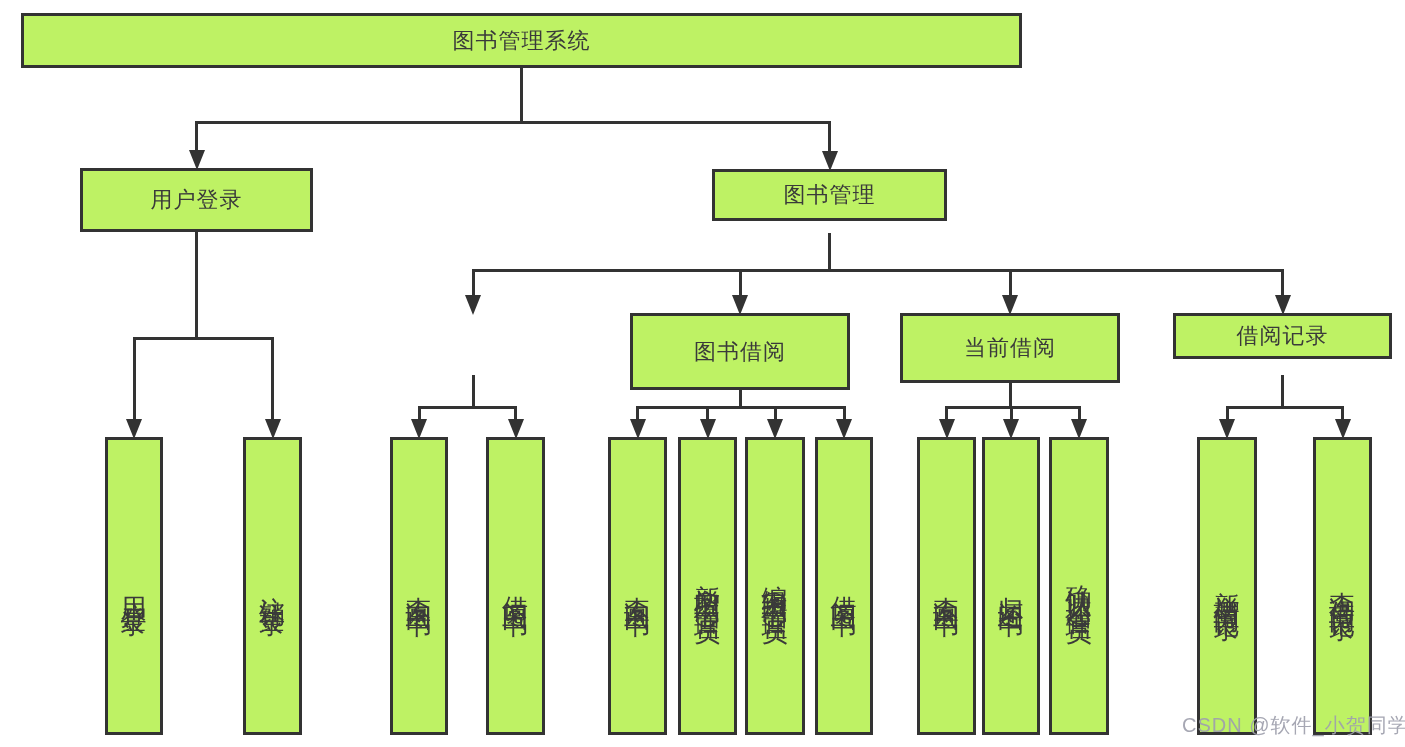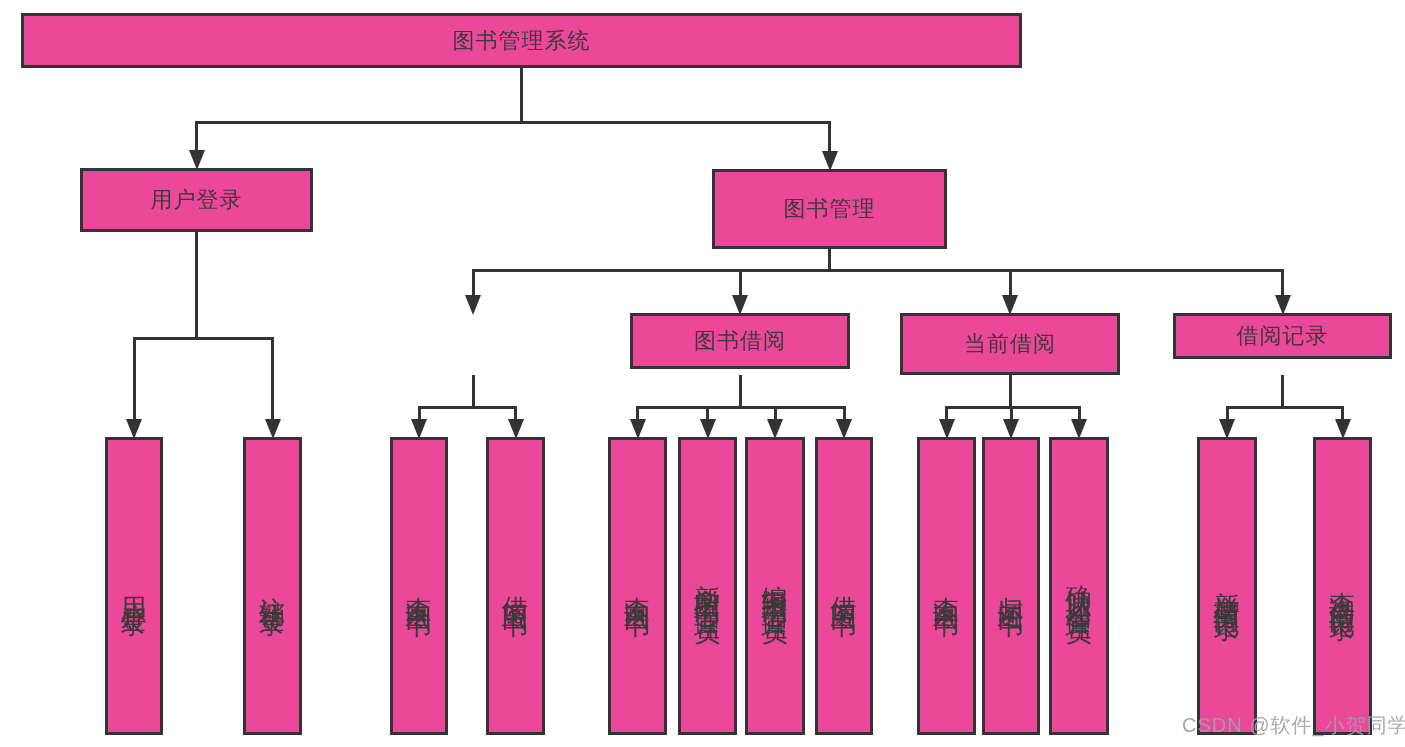--- a/index.html
+++ b/index.html
@@ -8,21 +8,21 @@
     width: 1405px;
     height: 747px;
     background: #ffffff;
     overflow: hidden;
     font-family: "Liberation Sans", "DejaVu Sans", sans-serif;
   }
   .node {
     position: absolute;
     box-sizing: border-box;
     border: 3px solid #333333;
-    background: #ec4899;
+    background: #bef264;
     display: flex;
     align-items: center;
     justify-content: center;
     color: #3a3a3a;
     font-size: 22px;
     letter-spacing: 1px;
     text-align: center;
     z-index: 2;
   }
   .node.vertical .label {
@@ -60,27 +60,27 @@
 <body>
 
 <div class="canvas">
   <div class="watermark">CSDN @软件_小贺同学</div>
 <div class="node" style="left: 21px; top: 13px; width: 1001px; height: 55px;">
       <span class="label">图书管理系统</span>
     </div>
     <div class="node" style="left: 80px; top: 168px; width: 233px; height: 64px;">
       <span class="label">用户登录</span>
     </div>
-    <div class="node" style="left: 712px; top: 169px; width: 235px; height: 80px;">
+    <div class="node" style="left: 712px; top: 169px; width: 235px; height: 52px;">
       <span class="label">图书管理</span>
     </div>
-    <div class="node" style="left: 630px; top: 313px; width: 220px; height: 56px;">
+    <div class="node" style="left: 630px; top: 313px; width: 220px; height: 77px;">
       <span class="label">图书借阅</span>
     </div>
-    <div class="node" style="left: 900px; top: 313px; width: 220px; height: 62px; justify-content: center;">
+    <div class="node" style="left: 900px; top: 313px; width: 220px; height: 70px; justify-content: center;">
       <span class="label">当前借阅</span>
     </div>
     <div class="node" style="left: 1173px; top: 313px; width: 219px; height: 46px;">
       <span class="label">借阅记录</span>
     </div>
     <div class="node vertical" style="left: 105px; top: 437px; width: 58px; height: 298px;">
       <span class="label">用户登录</span>
     </div>
     <div class="node vertical" style="left: 243px; top: 437px; width: 59px; height: 298px;">
       <span class="label">注销登录</span>

